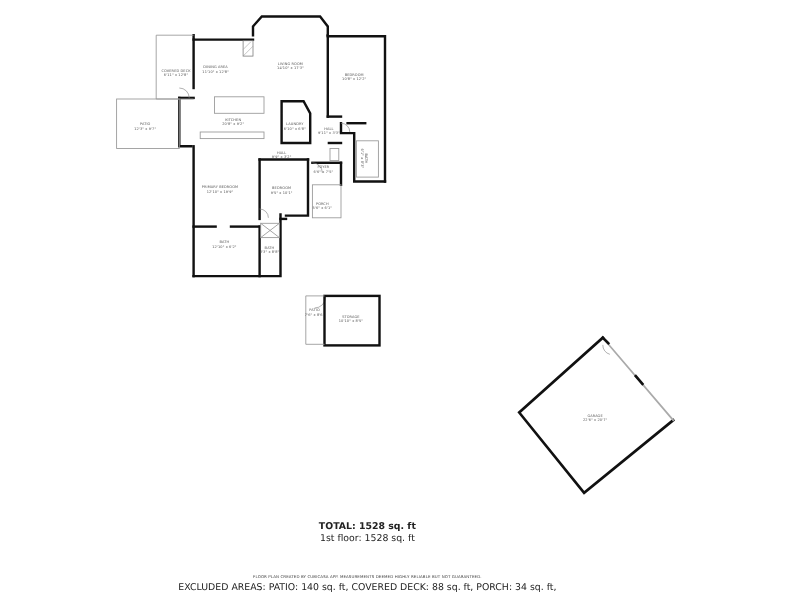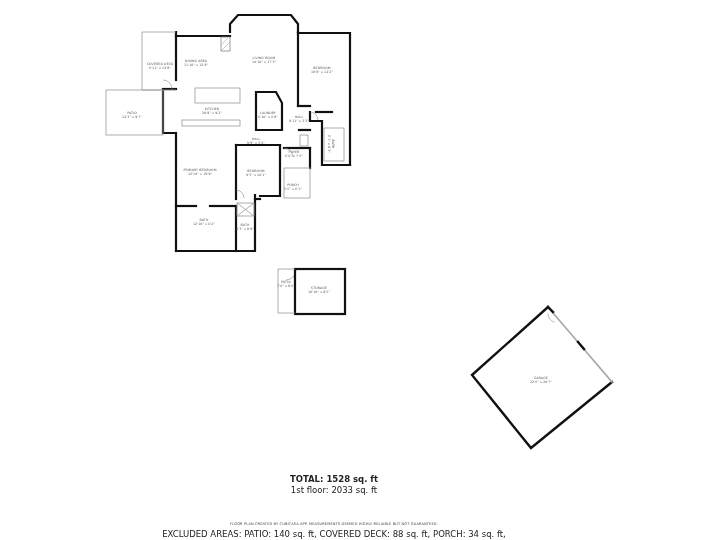--- a/index.html
+++ b/index.html
@@ -113,17 +113,17 @@
 <div class="room-label" style="left:200px;top:168px;"><span>PRIMARY BEDROOM</span><span class="dim">12'10" x 19'9"</span></div>
 <div class="room-label" style="left:256px;top:169px;"><span>BEDROOM</span><span class="dim">9'5" x 10'1"</span></div>
 <div class="room-label" style="left:293px;top:183px;"><span>PORCH</span><span class="dim">5'6" x 6'1"</span></div>
 <div class="room-label" style="left:204px;top:218px;"><span>BATH</span><span class="dim">12'10" x 6'2"</span></div>
 <div class="room-label" style="left:245px;top:223px;"><span>BATH</span><span class="dim">8'3" x 8'8"</span></div>
 <div class="room-label" style="left:286px;top:280px;"><span>PATIO</span><span class="dim">7'6" x 8'6"</span></div>
 <div class="room-label" style="left:319px;top:286px;"><span>STORAGE</span><span class="dim">10'10" x 8'5"</span></div>
 <div class="room-label" style="left:541px;top:376px;"><span>GARAGE</span><span class="dim">22'6" x 20'7"</span></div>
 
 <div class="footer total">TOTAL: 1528 sq. ft</div>
-<div class="footer floor">1st floor: 2033 sq. ft</div>
+<div class="footer floor">1st floor: 1528 sq. ft</div>
 <div class="footer excluded">
   <div>EXCLUDED AREAS: PATIO: 140 sq. ft, COVERED DECK: 88 sq. ft, PORCH: 34 sq. ft,</div>
 </div>
 <div class="footer credit">FLOOR PLAN CREATED BY CUBICASA APP. MEASUREMENTS DEEMED HIGHLY RELIABLE BUT NOT GUARANTEED.</div>
 
 </body></html>

